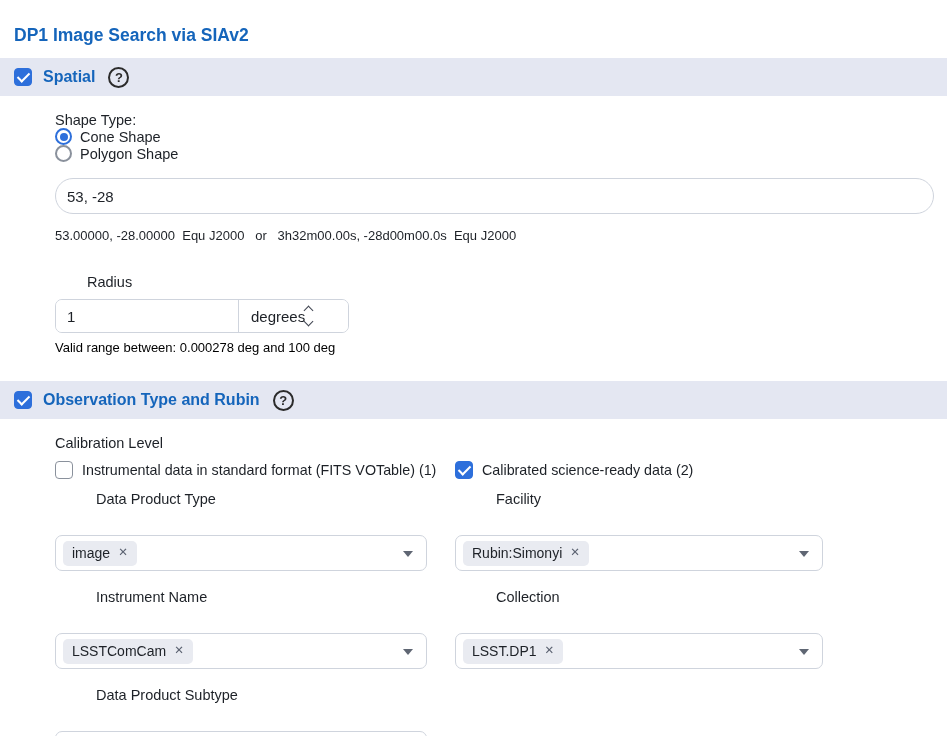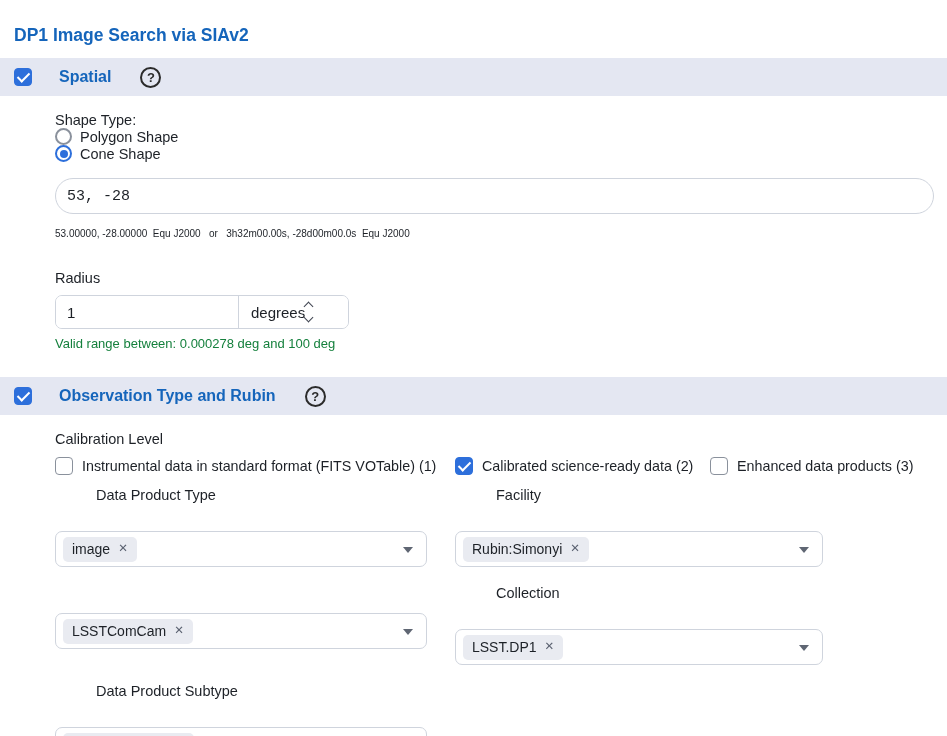--- a/index.html
+++ b/index.html
@@ -20,21 +20,21 @@
   .page-title {
     color: var(--accent);
     font-size: 17.5px;
     font-weight: 700;
     padding: 25px 14px 12px;
   }
   .section-header {
     background: var(--section-bg);
     display: flex;
     align-items: center;
-    gap: 27px;
+    gap: 11px;
     padding: 8px 14px;
     min-height: 38px;
   }
   .section-title { color: var(--accent); font-size: 16px; font-weight: 700; }
   .help-icon {
     width: 21px; height: 21px; border-radius: 50%;
     border: 2px solid #2b2b2b; color: #2b2b2b;
     font-weight: 700; font-size: 13px;
     display: flex; align-items: center; justify-content: center;
     cursor: pointer; background: transparent; margin-left: 2px;
@@ -60,45 +60,45 @@
     content: ""; position: absolute; inset: 2.5px; border-radius: 50%; background: var(--blue);
   }
   .section-body { padding: 16px 0 26px 55px; }
   .shape-row { gap: 26px; margin-bottom: 16px; }
   .shape-row .field-label { margin-right: 62px; }
   .radio-option { display: flex; align-items: center; gap: 8px; cursor: pointer; }
   .field-label { font-size: 14.5px; color: #1d2127; }
   .text-input {
     height: 36px; border: 1px solid var(--border); border-radius: 18px;
     padding: 0 11px; font-size: 15px; color: #1d2127; background: #fff;
-    font-family: Liberation Mono, monospace; width: 100%; outline: none;
+    font-family: Liberation Sans, sans-serif; width: 100%; outline: none;
   }
   .coords-help {
-    margin-top: 14px; font-size: 10px; color: #1d2127; white-space: pre-wrap;
-  }
-  .radius-label { margin-top: 31px; }
+    margin-top: 14px; font-size: 13px; color: #1d2127; white-space: pre-wrap;
+  }
+  .radius-label { margin-top: 31px; margin-left: 32px; }
   .radius-group {
     margin-top: 9px; display: inline-flex; align-items: stretch;
     border: 1px solid var(--border); border-radius: 7px; background: #fff;
     height: 34px; overflow: hidden;
   }
   .radius-input {
     width: 182px; border: none; outline: none; padding: 0 11px;
     font-size: 15px; font-family: inherit; color: #1d2127;
   }
   .unit-select {
     width: 110px; border-left: 1px solid var(--border);
     display: flex; align-items: center; justify-content: flex-start;
     padding: 0 10px 0 12px; font-size: 15px; cursor: pointer; background: #fff;
   }
   .spinner { display: flex; flex-direction: column; gap: 4px; padding-right: 2px; }
   .chev { width: 7px; height: 7px; border-right: 1.6px solid #3f4450; border-bottom: 1.6px solid #3f4450; }
   .chev-up { transform: rotate(-135deg); }
   .chev-down { transform: rotate(45deg); }
-  .small-help { margin-top: 7px; font-size: 13px; color: #15803d; }
+  .small-help { margin-top: 7px; font-size: 13px; color: #000000; }
   
   .cal-label { margin-bottom: 10px; }
   .cal-row { display: flex; align-items: center; margin-bottom: 12px; }
   .cal-item { display: flex; align-items: center; gap: 9px; cursor: pointer; font-size: 14.3px; }
   .cal-item-1 { width: 400px; }
   .cal-item-2 { width: 255px; }
   .italic-note { font-style: italic; font-size: 15px; color: #222; }
   .cal-note { margin: 2px 0 24px 80px; }
   
   .fields-grid {
@@ -134,26 +134,26 @@
   <div class="section-header">
     <span class="checkbox on"></span>
     <span class="section-title">Spatial</span>
     <span class="help-icon">?</span>
   </div>
 
   <div class="section-body" style="padding-right:13px;">
     <div class="shape-row">
       <span class="field-label">Shape Type:</span>
       <label class="radio-option">
+        <span class="radio on"></span>
+        <span>Cone Shape</span>
+      </label>
+      <label class="radio-option">
         <span class="radio"></span>
         <span>Polygon Shape</span>
-      </label>
-      <label class="radio-option">
-        <span class="radio on"></span>
-        <span>Cone Shape</span>
       </label>
     </div>
 
     <input class="text-input" value="53, -28" style="">
 
     <div class="coords-help">53.00000, -28.00000  Equ J2000   or   3h32m00.00s, -28d00m00.0s  Equ J2000</div>
 
     <div class="field-label radius-label">Radius</div>
 
     <div class="radius-group">
@@ -181,24 +181,20 @@
 
     <div class="cal-row">
       <label class="cal-item cal-item-1">
         <span class="checkbox"></span>
         <span>Instrumental data in standard format (FITS VOTable) (1)</span>
       </label>
       <label class="cal-item cal-item-2">
         <span class="checkbox on"></span>
         <span>Calibrated science-ready data (2)</span>
       </label>
-      <label class="cal-item">
-        <span class="checkbox"></span>
-        <span>Enhanced data products (3)</span>
-      </label>
     </div>
 
 
     <div class="fields-grid">
 
       <div class="combo-field">
         <div class="field-label">Data Product Type</div>
         <div class="combo">
           <span class="chip">
             <span>image</span>
@@ -213,20 +209,21 @@
         <div class="combo">
           <span class="chip">
             <span>Rubin:Simonyi</span>
             <span class="chip-x">✕</span>
           </span>
           <span class="combo-arrow"></span>
         </div>
       </div>
 
       <div class="combo-field">
+        <div class="field-label">Instrument Name</div>
         <div class="combo">
           <span class="chip">
             <span>LSSTComCam</span>
             <span class="chip-x">✕</span>
           </span>
           <span class="combo-arrow"></span>
         </div>
       </div>
 
       <div class="combo-field">

